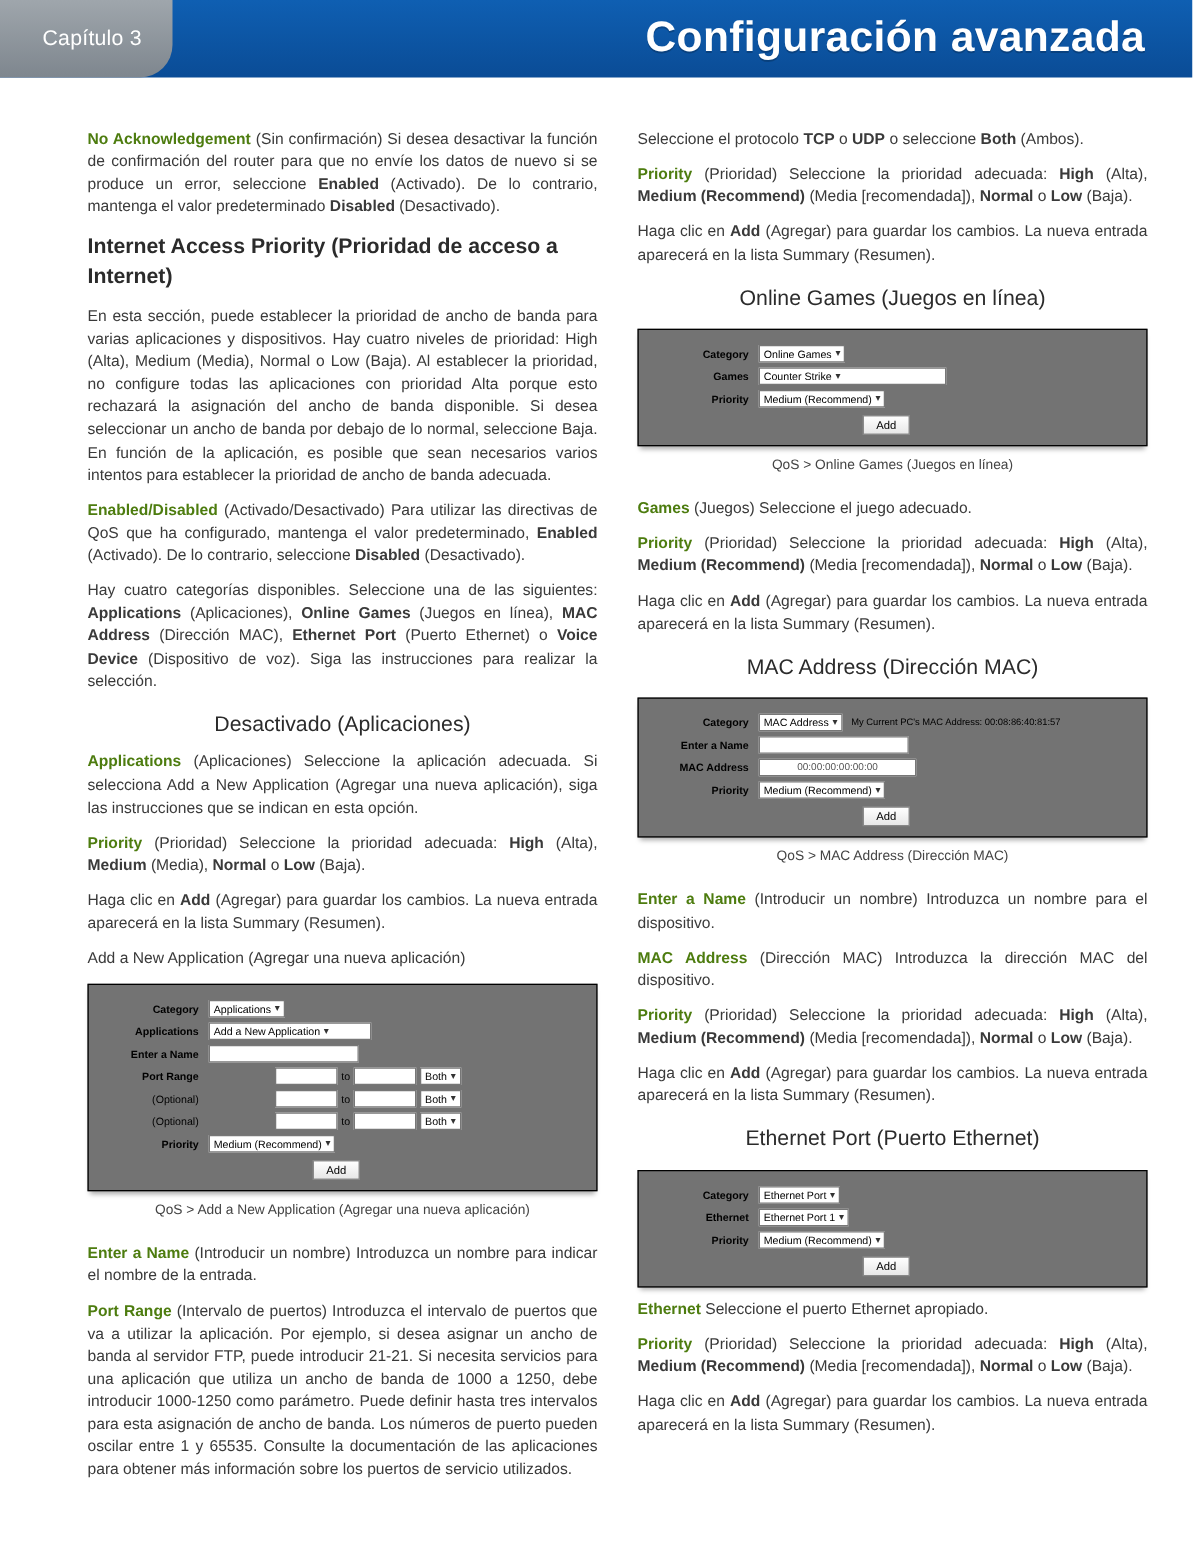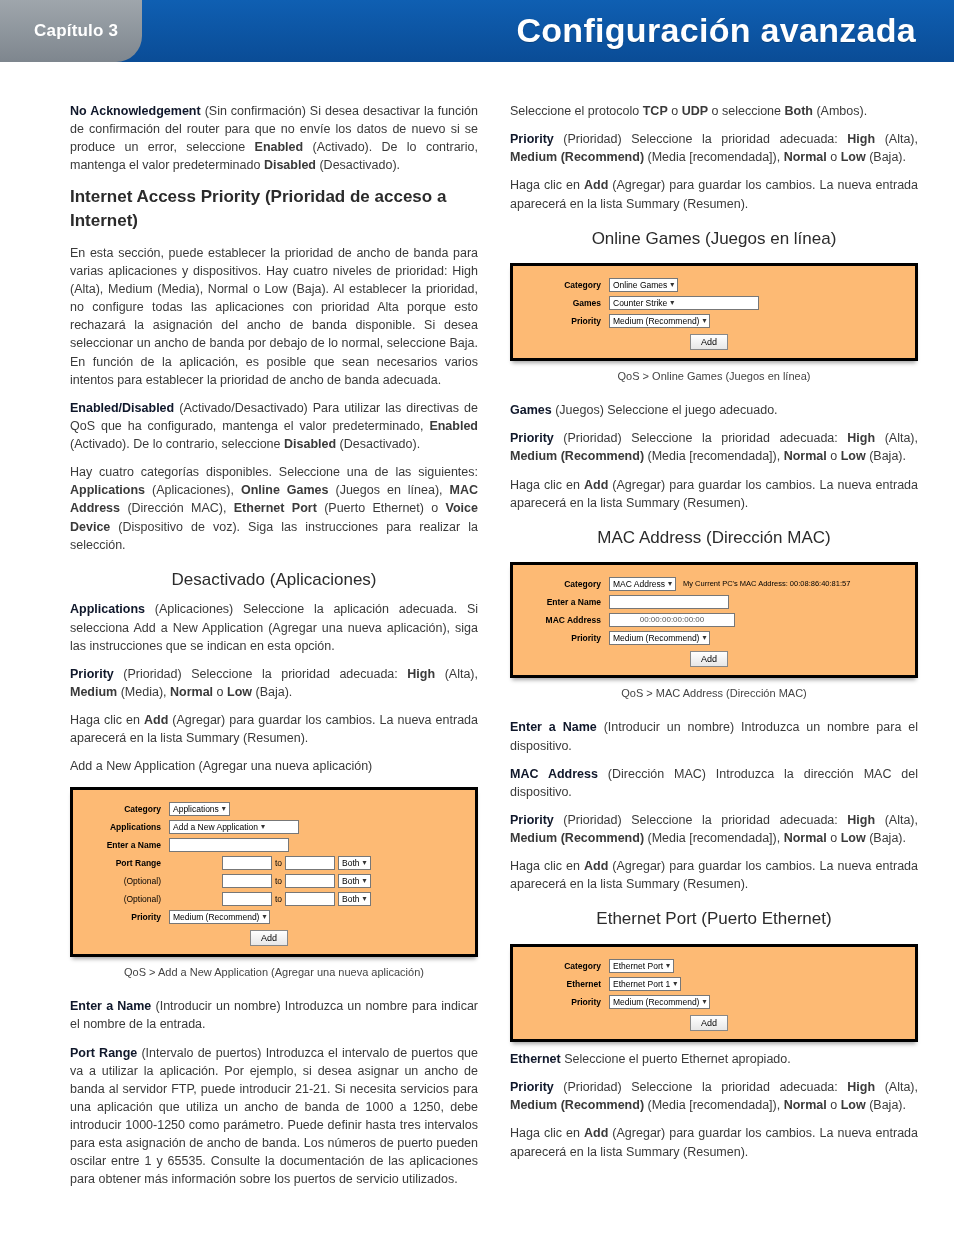--- a/index.html
+++ b/index.html
@@ -20,21 +20,21 @@
     background: linear-gradient(#0f5fb2, #0a4c96);
     color: #fff;
     display: flex;
     align-items: center;
     padding: 0 34px 0 0;
   }
   .chapter-tab {
     position: relative;
     background: linear-gradient(#9fa6ac, #7e868e);
     color: #fff;
-    font-weight: 700;
+    font-weight: 400;
     font-size: 17px;
     height: 62px;
     line-height: 62px;
     padding: 0 24px 0 34px;
     border-bottom-right-radius: 26px;
     letter-spacing: .2px;
     font-family: "Segoe UI", "Arial Narrow", Arial, sans-serif;
     font-stretch: condensed;
   }
   .topbar .title {
@@ -53,21 +53,21 @@
   .page {
     padding: 40px 36px 22px 70px;
     display: flex;
     gap: 32px;
   }
   .col { width: 50%; }
 
   p { margin-bottom: 10px; text-align: justify; }
   p.last { margin-bottom: 16px; }
 
-  .term { color: #0f172a; font-weight: 700; }
+  .term { color: #4d7c0f; font-weight: 700; }
   strong { font-weight: 700; }
 
   h2 {
     font-family: "Arial Narrow", "Segoe UI", Arial, sans-serif;
     font-stretch: condensed;
     font-size: 17px;
     font-weight: 700;
     color: #2b2b2b;
     margin: 2px 0 10px;
   }
@@ -76,22 +76,22 @@
     font-stretch: condensed;
     font-size: 17px;
     font-weight: 400;
     color: #2b2b2b;
     margin: 14px 0 8px;
     text-align: center;
   }
 
   
   .shot {
-    border: 3px solid #000000;
-    background: #fdba74;
+    border: 1px solid #000000;
+    background: #737373;
     margin: 12px 0 8px;
     box-shadow: 0 4px 4px -2px rgba(0,0,0,.35);
     font-size: 8.5px;
     color: #000;
   }
   .shot-inner { padding: 8px 10px 8px 0; }
   .shot .row { display: flex; align-items: center; margin: 4px 0; }
   .shot .lcol {
     width: 96px;
     text-align: right;

